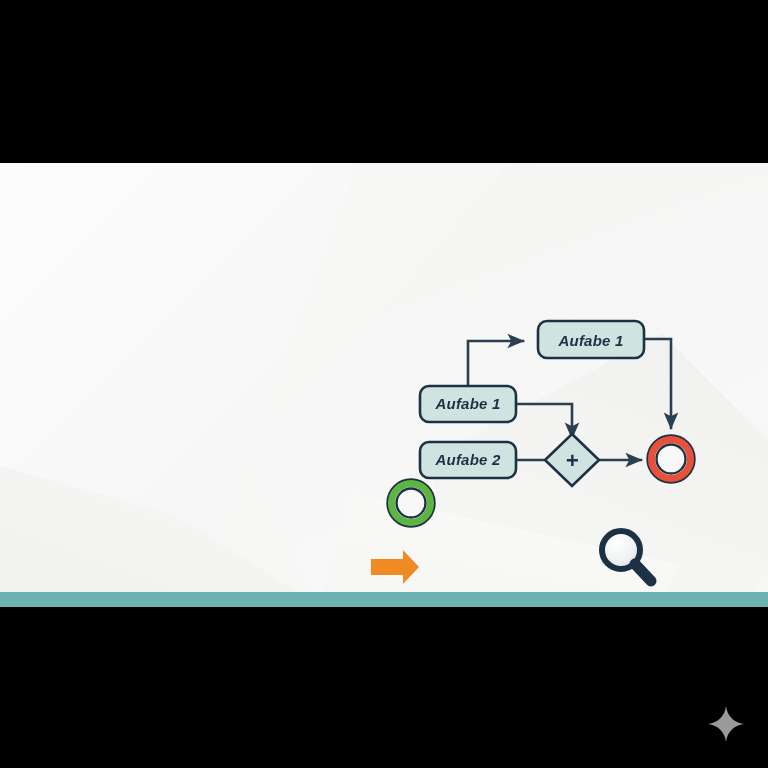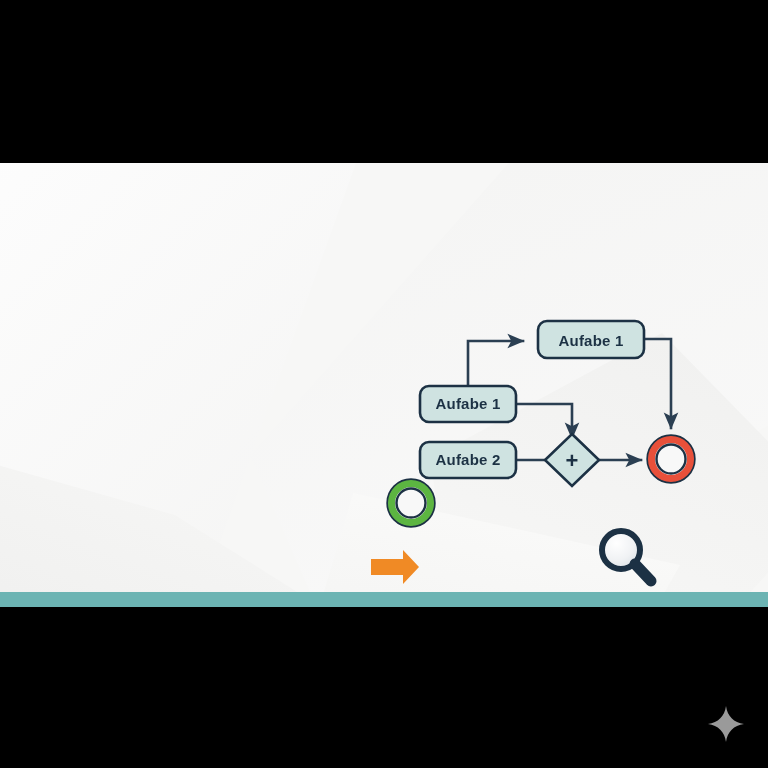--- a/index.html
+++ b/index.html
@@ -15,20 +15,21 @@
     font-family: "Liberation Sans", sans-serif;
     position: relative;
   }
 
   #video-frame {
     position: absolute;
     left: 0; top: 0;
     width: 768px;
     height: 768px;
     background: #a16207;
+    font-style: italic;
   }
 
   
   .letterbox {
     position: absolute;
     left: 0;
     width: 768px;
     background: #000000;
     z-index: 40;
   }

